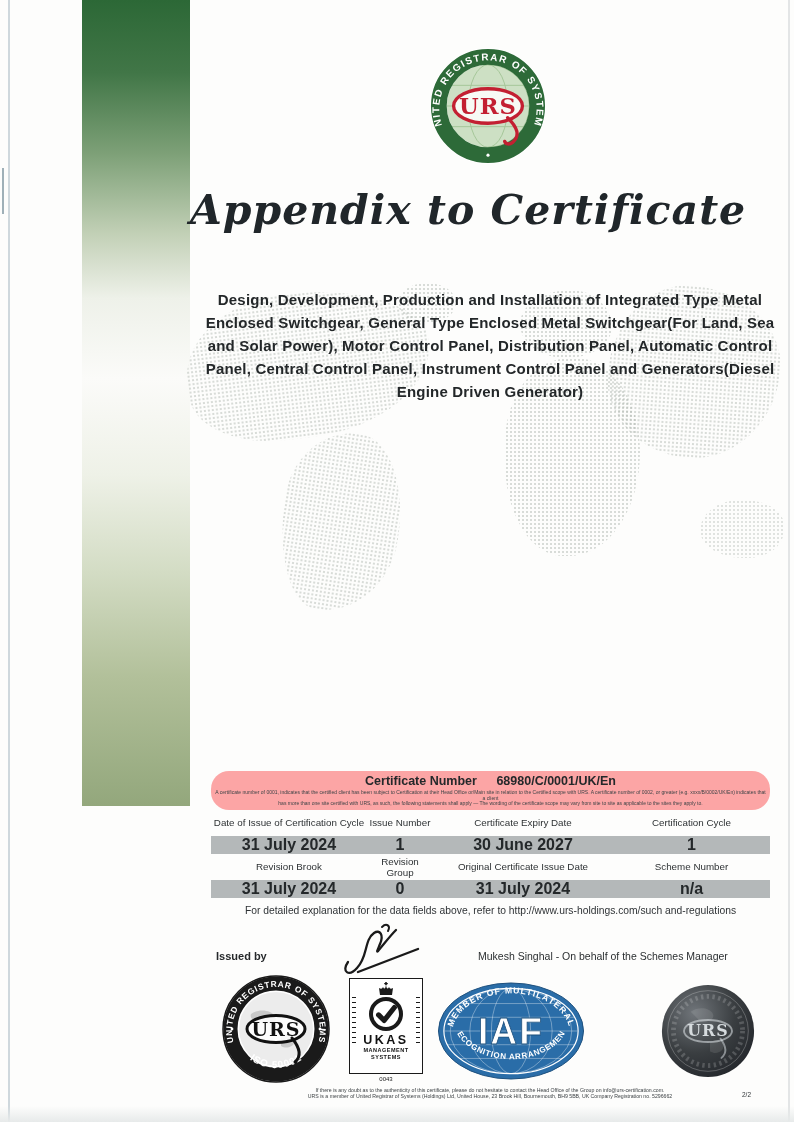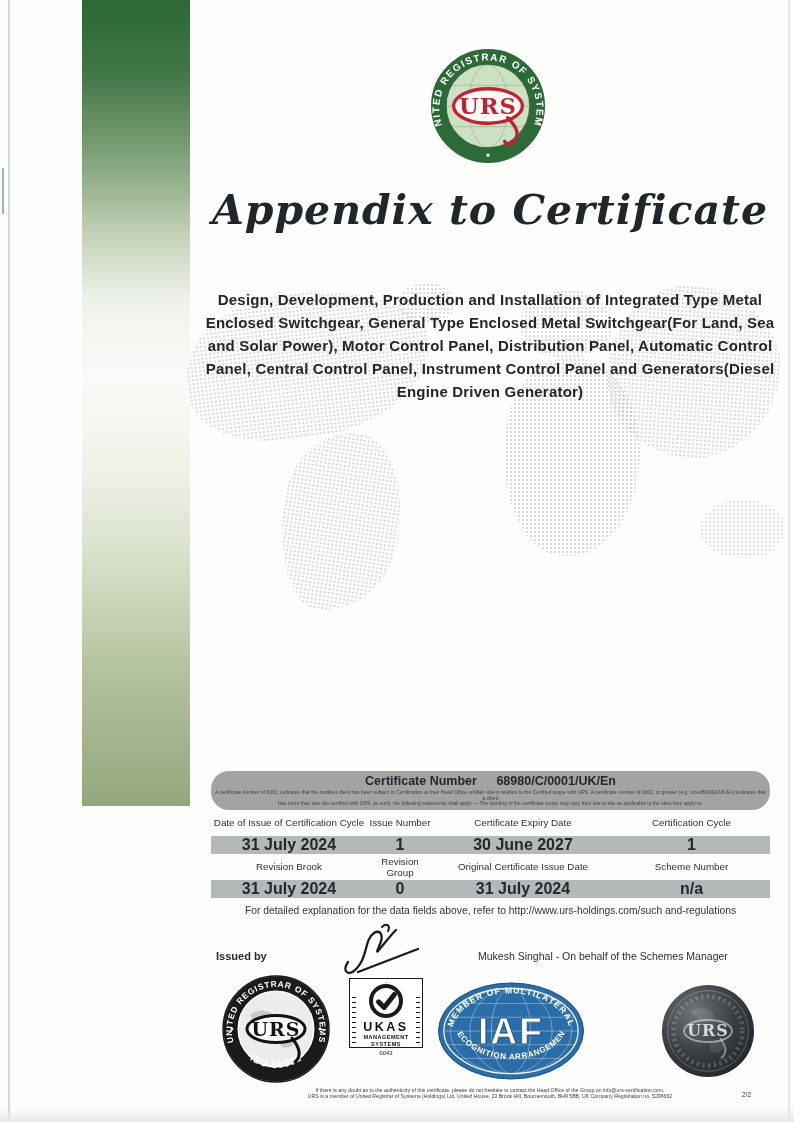--- a/index.html
+++ b/index.html
@@ -29,49 +29,49 @@
   .blob-na{ left:186px; top:292px; width:245px; height:145px; border-radius:45% 60% 55% 40%/55% 45% 60% 40%; transform:rotate(-7deg); }
   .blob-gr{ left:398px; top:283px; width:58px; height:40px; border-radius:50%; }
   .blob-sa{ left:282px; top:432px; width:118px; height:180px; border-radius:55% 45% 60% 40%/40% 55% 45% 60%; transform:rotate(9deg); }
   .blob-eu{ left:520px; top:290px; width:92px; height:68px; border-radius:55% 45% 50% 50%/50% 55% 45% 50%; }
   .blob-af{ left:505px; top:358px; width:135px; height:198px; border-radius:50% 50% 55% 45%/45% 50% 55% 50%; }
   .blob-as{ left:608px; top:286px; width:172px; height:172px; border-radius:45% 55% 50% 50%/55% 45% 55% 45%; transform:rotate(4deg); }
   .blob-au{ left:700px; top:500px; width:84px; height:58px; border-radius:50% 50% 45% 55%/55% 45% 50% 50%; opacity:.35; }
   
   .logo-top{ position:absolute; left:429px; top:47px; }
   .doc-title{
-    position:absolute; left:190px; top:186px; width:600px; text-align:center;
+    position:absolute; left:190px; top:186px; width:600px; text-align:left;
     font-family:"DejaVu Serif", serif; font-style:italic; font-weight:600;
     font-size:41px; letter-spacing:1px; color:#20262a;
   }
   .scope{
     position:absolute; left:205px; top:288px; width:570px; text-align:center;
     font-size:15px; font-weight:bold; line-height:23px; letter-spacing:.2px; color:#232729;
   }
   
   .certblock{ position:absolute; left:211px; top:771px; width:559px; }
-  .band{ background:#a3a3a3;border-radius:18px; }
+  .band{ background:#fca5a5;border-radius:18px; }
   .band-cert{ padding:3px 4px 3px 4px; }
   .cert-line{ text-align:center; font-size:12.5px; font-weight:bold; color:#24282a; }
   .cert-line .num{ margin-left:16px; }
   .fineprint{ margin-top:2px; text-align:center; font-size:5px; line-height:5.6px; color:#3f4447; }
   .trow{ display:grid; grid-template-columns:156px 66px 180px auto; align-items:center; text-align:center; }
   .hdr-row{ min-height:26px; font-size:9.8px; color:#2e3234; }
   .hdr-row .cell{ white-space:normal; line-height:11px; }
   .hdr-row.one-line .cell{ white-space:nowrap; }
   .gray-row{ height:18px; background:#b4b8b9; font-size:16px; font-weight:bold; color:#24282a; }
   .note-line{ margin-top:7px; text-align:center; font-size:10.3px; color:#2f3336; }
   
   .issued-label{ position:absolute; left:216px; top:950px; font-size:11px; font-weight:600; color:#26292b; }
   .signature{ position:absolute; left:338px; top:920px; }
   .signatory{ position:absolute; left:478px; top:950px; font-size:10.5px; color:#2b2f31; }
   
   .stamp-bw{ position:absolute; left:221px; top:974px; }
   .ukas-wrap{ position:absolute; left:349px; top:978px; width:74px; text-align:center; }
-  .ukas-box{ position:relative; width:74px; height:70px; border:1.6px solid #1a1a1a; background:#fff;
+  .ukas-box{ position:relative; width:74px; height:96px; border:1.6px solid #1a1a1a; background:#fff;
              display:flex; flex-direction:column; align-items:center; padding-top:3px; }
   .ukas-ticks{ position:absolute; top:18px; width:4px; height:48px;
     background:repeating-linear-gradient(to bottom, #1a1a1a 0 1.5px, transparent 1.5px 5px); }
   .ukas-ticks.l{ left:2px; } .ukas-ticks.r{ right:2px; }
   .ukas-check{ width:34px; height:34px; border:4px solid #1a1a1a; border-radius:50%;
     display:flex; align-items:center; justify-content:center; margin-top:1px; }
   .ukas-name{ font-size:12.5px; font-weight:bold; letter-spacing:2.5px; margin-top:2px; color:#111; }
   .ukas-sub{ font-size:5.5px; font-weight:bold; letter-spacing:.5px; color:#111; line-height:6.5px; }
   .ukas-num{ font-size:6px; color:#222; margin-top:2px; }
   .iaf{ position:absolute; left:437px; top:982px; }

